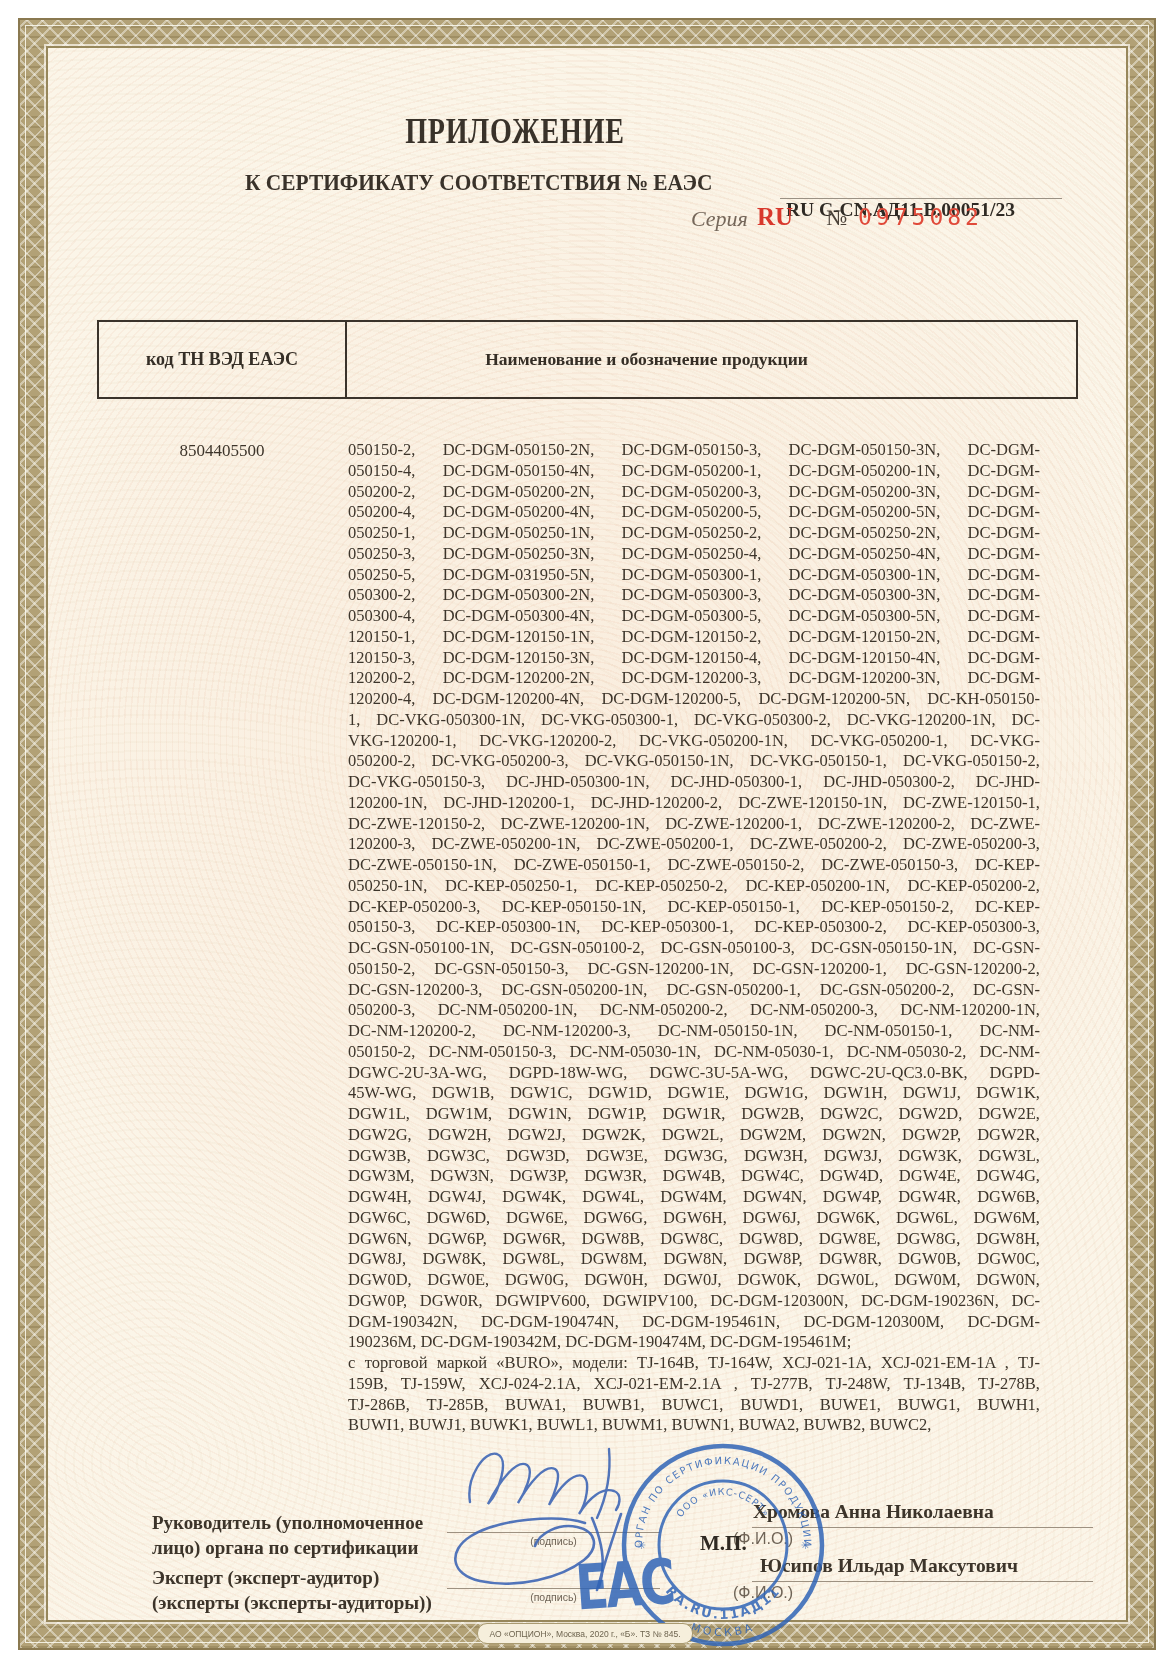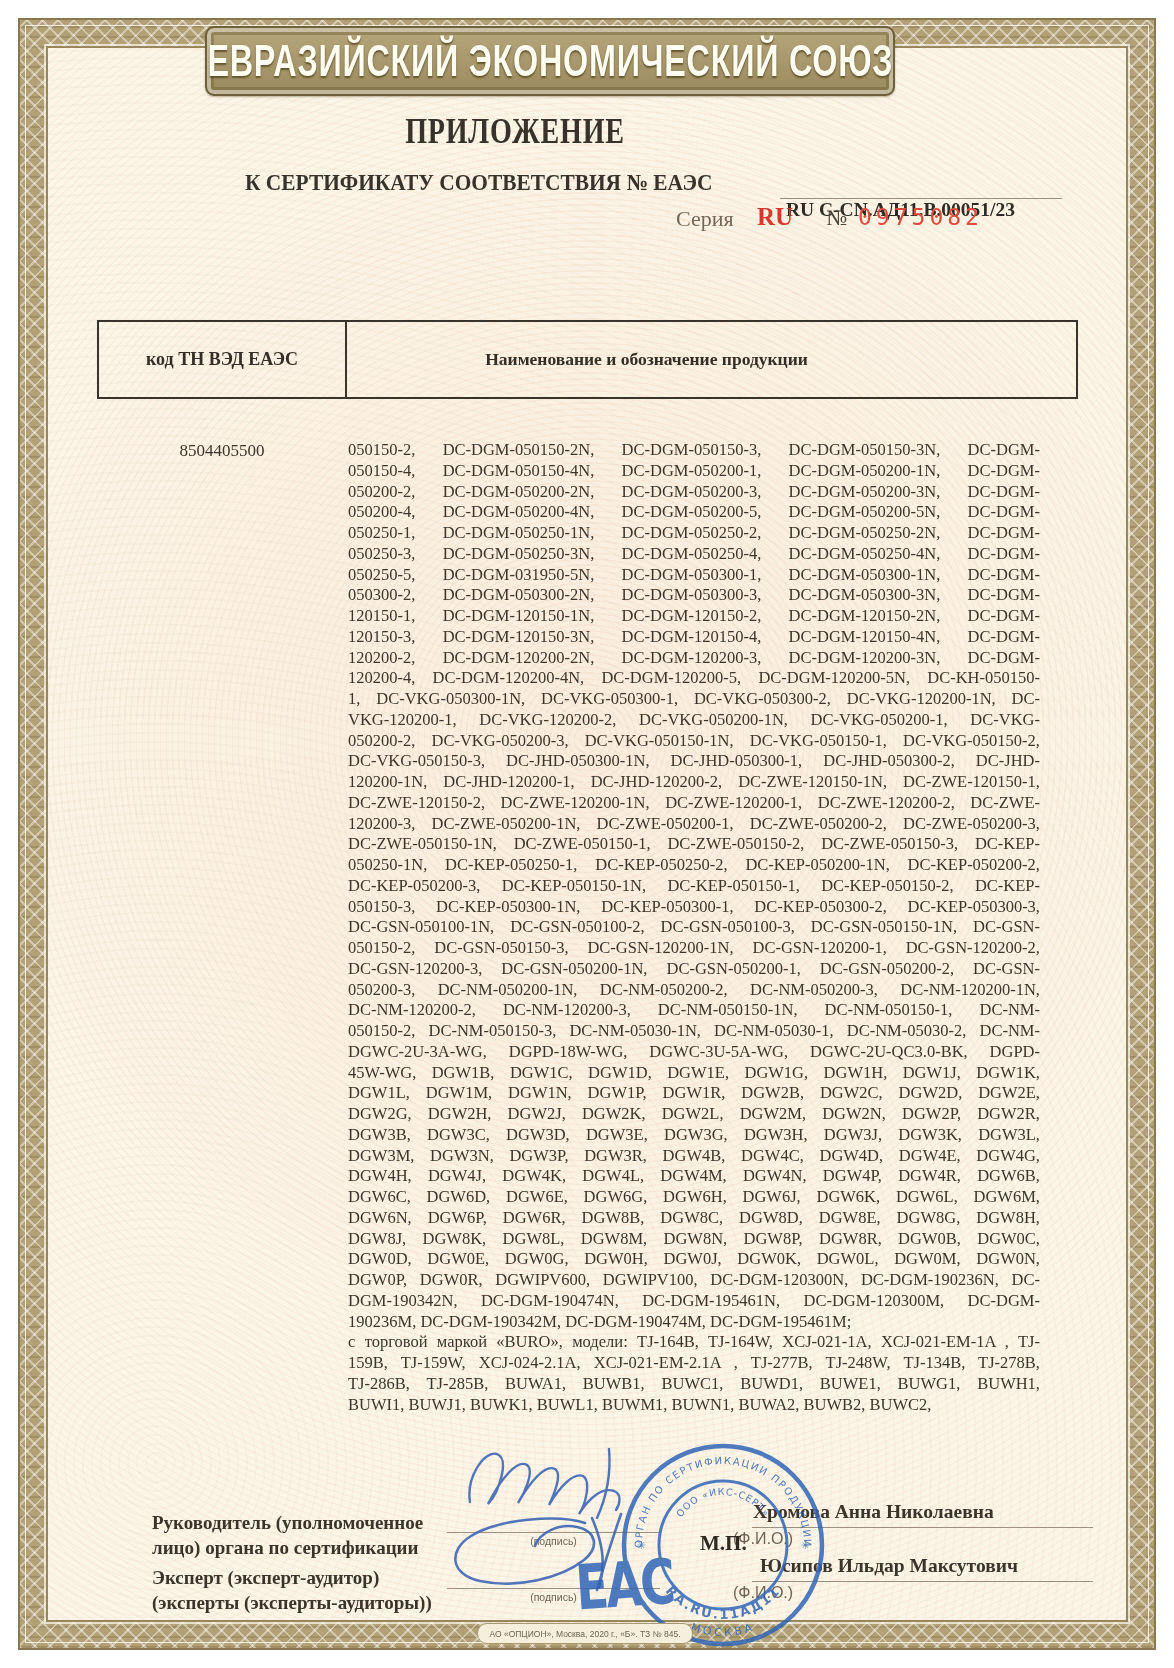--- a/index.html
+++ b/index.html
@@ -30,21 +30,21 @@
     color:#fffdf2;white-space:nowrap;letter-spacing:1px;transform:scaleX(.72);
     text-shadow:0 2px 2px rgba(78,64,26,.75), 0 0 1px rgba(78,64,26,.5);}
   
   .abs{position:absolute;}
   .doc-title{left:330px;top:110px;width:370px;text-align:center;font-size:36px;font-weight:bold;
     color:#39322a;letter-spacing:1px;transform:scaleX(.78);}
   .cert-label{left:245px;top:170px;font-size:23px;font-weight:bold;color:#39322a;
     transform:scaleX(.93);transform-origin:left center;white-space:nowrap;}
   .cert-number{left:786px;top:168px;font-size:19.5px;font-weight:bold;color:#2f2a24;white-space:nowrap;margin-top:31px;}
   .cert-underline{left:780px;top:198px;width:282px;height:1px;background:#9a9184;}
-  .series-label{left:676px;top:206px;font-size:22px;color:#75675a;}
+  .series-label{left:691px;top:206px;font-size:22px;color:#75675a;font-style:italic;}
   .series-value{left:757px;top:203px;font-size:25px;font-weight:bold;color:#d8382c;}
   .number-sign{left:826px;top:205px;font-size:22px;color:#4a4138;}
   .blank-number{left:858px;top:204px;font-family:"DejaVu Sans Mono", monospace;font-size:23px;
     color:#e04a3a;letter-spacing:4px;}
   
   .tbl{left:97px;top:320px;width:981px;height:79px;border:2px solid #3a332b;display:flex;box-sizing:border-box;}
   .tbl .c1{width:248px;border-right:2px solid #3a332b;display:flex;align-items:center;justify-content:center;
     font-size:18px;font-weight:bold;color:#352e26;box-sizing:border-box;}
   .tbl .c2{flex:1;display:flex;align-items:center;justify-content:center;
     font-size:17.5px;font-weight:bold;color:#352e26;padding-right:130px;box-sizing:border-box;}
@@ -70,23 +70,20 @@
   
   .bluelayer{position:absolute;left:0;top:0;width:1174px;height:1668px;z-index:5;pointer-events:none;}
 </style>
 </head>
 <body>
 
 <div class="page">
   <div class="frame"></div>
   <div class="inner"></div>
 
-  <div class="banner">
-    <span>ЕВРАЗИЙСКИЙ ЭКОНОМИЧЕСКИЙ СОЮЗ</span>
-  </div>
 
   <div class="abs doc-title">ПРИЛОЖЕНИЕ</div>
 
   <div class="abs cert-label">К СЕРТИФИКАТУ СООТВЕТСТВИЯ № ЕАЭС</div>
   <div class="abs cert-number">RU С-CN.АД11.В.00051/23</div>
   <div class="abs cert-underline"></div>
 
   <div class="abs series-label">Серия</div>
   <div class="abs series-value">RU</div>
   <div class="abs number-sign">№</div>
@@ -100,20 +97,21 @@
   <div class="abs code">8504405500</div>
   <div class="abs list">
       <div class="tline">050150-2, DC-DGM-050150-2N, DC-DGM-050150-3, DC-DGM-050150-3N, DC-DGM-</div>
       <div class="tline">050150-4, DC-DGM-050150-4N, DC-DGM-050200-1, DC-DGM-050200-1N, DC-DGM-</div>
       <div class="tline">050200-2, DC-DGM-050200-2N, DC-DGM-050200-3, DC-DGM-050200-3N, DC-DGM-</div>
       <div class="tline">050200-4, DC-DGM-050200-4N, DC-DGM-050200-5, DC-DGM-050200-5N, DC-DGM-</div>
       <div class="tline">050250-1, DC-DGM-050250-1N, DC-DGM-050250-2, DC-DGM-050250-2N, DC-DGM-</div>
       <div class="tline">050250-3, DC-DGM-050250-3N, DC-DGM-050250-4, DC-DGM-050250-4N, DC-DGM-</div>
       <div class="tline">050250-5, DC-DGM-031950-5N, DC-DGM-050300-1, DC-DGM-050300-1N, DC-DGM-</div>
       <div class="tline">050300-2, DC-DGM-050300-2N, DC-DGM-050300-3, DC-DGM-050300-3N, DC-DGM-</div>
+      <div class="tline">050300-4, DC-DGM-050300-4N, DC-DGM-050300-5, DC-DGM-050300-5N, DC-DGM-</div>
       <div class="tline">120150-1, DC-DGM-120150-1N, DC-DGM-120150-2, DC-DGM-120150-2N, DC-DGM-</div>
       <div class="tline">120150-3, DC-DGM-120150-3N, DC-DGM-120150-4, DC-DGM-120150-4N, DC-DGM-</div>
       <div class="tline">120200-2, DC-DGM-120200-2N, DC-DGM-120200-3, DC-DGM-120200-3N, DC-DGM-</div>
       <div class="tline">120200-4, DC-DGM-120200-4N, DC-DGM-120200-5, DC-DGM-120200-5N, DC-KH-050150-</div>
       <div class="tline">1, DC-VKG-050300-1N, DC-VKG-050300-1, DC-VKG-050300-2, DC-VKG-120200-1N, DC-</div>
       <div class="tline">VKG-120200-1, DC-VKG-120200-2, DC-VKG-050200-1N, DC-VKG-050200-1, DC-VKG-</div>
       <div class="tline">050200-2, DC-VKG-050200-3, DC-VKG-050150-1N, DC-VKG-050150-1, DC-VKG-050150-2,</div>
       <div class="tline">DC-VKG-050150-3, DC-JHD-050300-1N, DC-JHD-050300-1, DC-JHD-050300-2, DC-JHD-</div>
       <div class="tline">120200-1N, DC-JHD-120200-1, DC-JHD-120200-2, DC-ZWE-120150-1N, DC-ZWE-120150-1,</div>
       <div class="tline">DC-ZWE-120150-2, DC-ZWE-120200-1N, DC-ZWE-120200-1, DC-ZWE-120200-2, DC-ZWE-</div>

